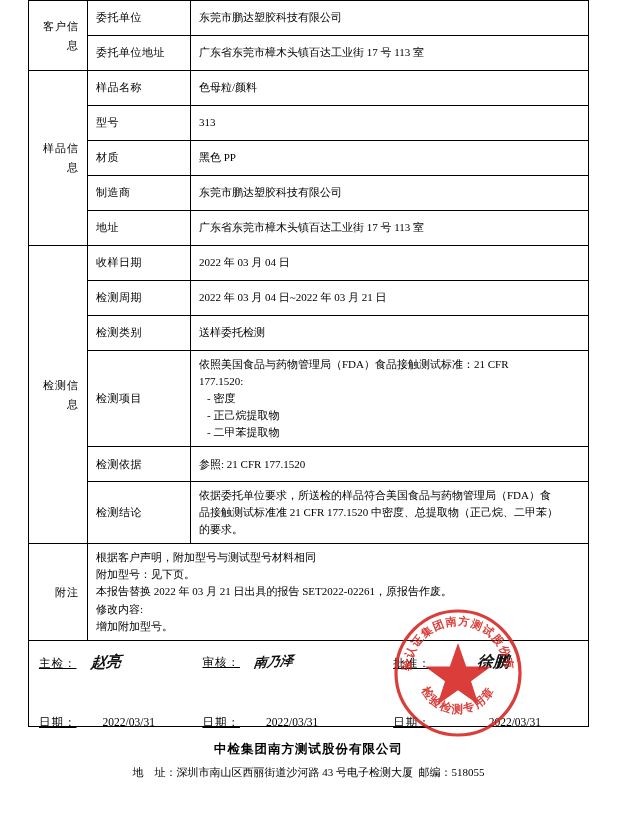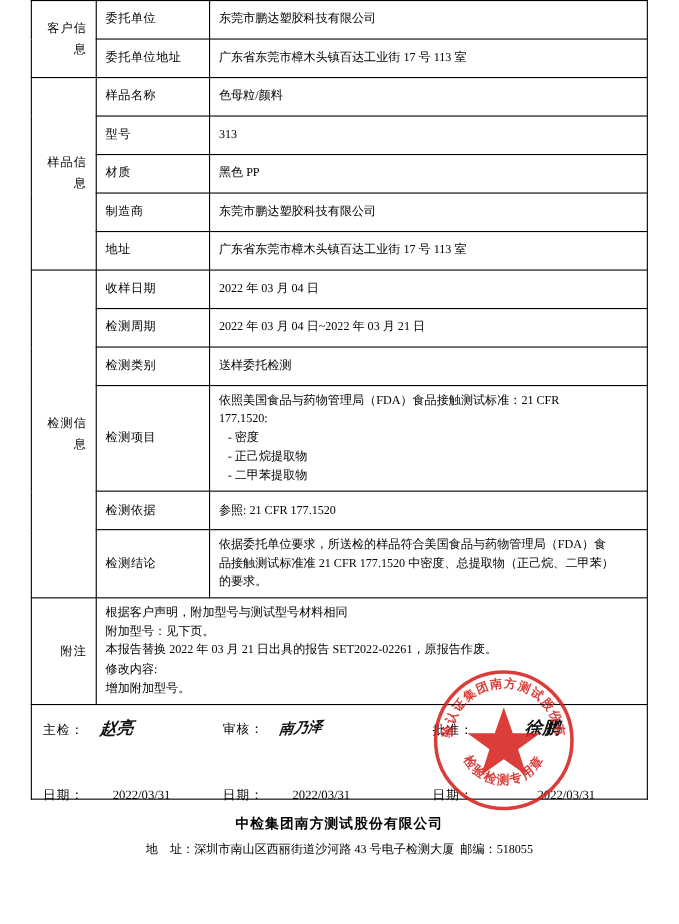--- a/index.html
+++ b/index.html
@@ -129,20 +129,21 @@
   }
   .sig-cell {
     display: flex;
     align-items: baseline;
     box-sizing: border-box;
   }
   .sig-label {
     font-size: 11.5px;
     letter-spacing: 1px;
     white-space: nowrap;
+    text-decoration: underline;
   }
   .sig-value {
     font-size: 11.5px;
     margin-left: 16px;
     white-space: nowrap;
   }
   .sig-hand {
     font-family: "DejaVu Serif", serif;
     font-style: italic;
     font-weight: bold;

